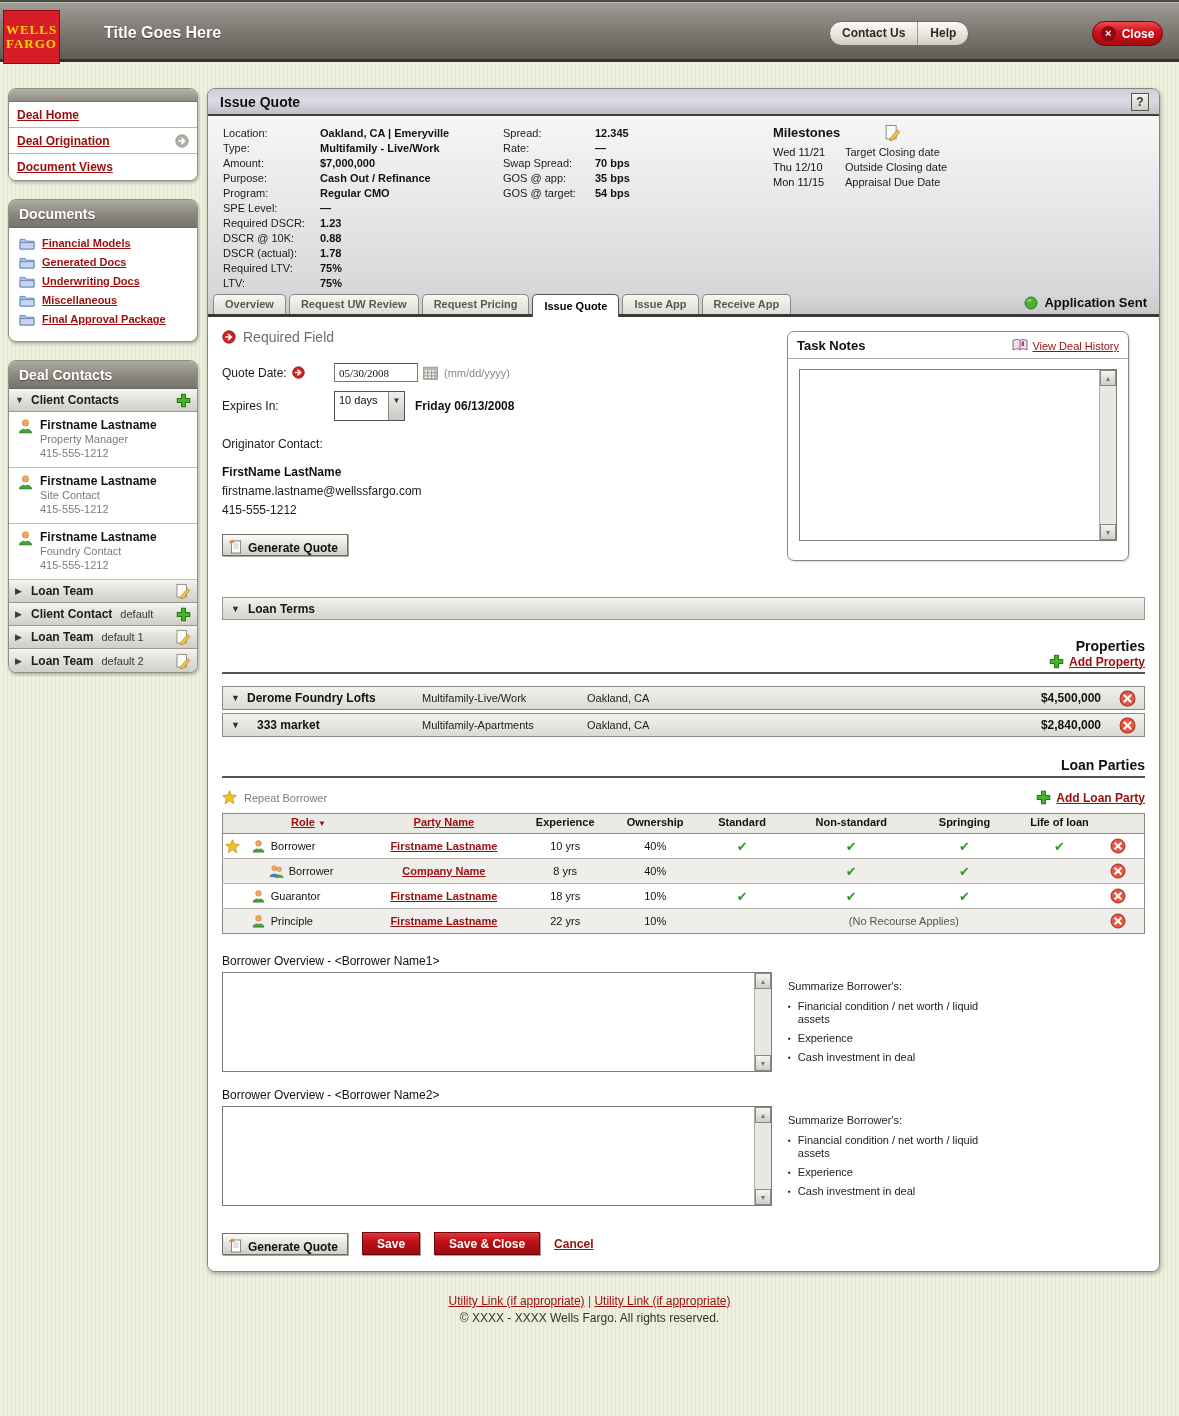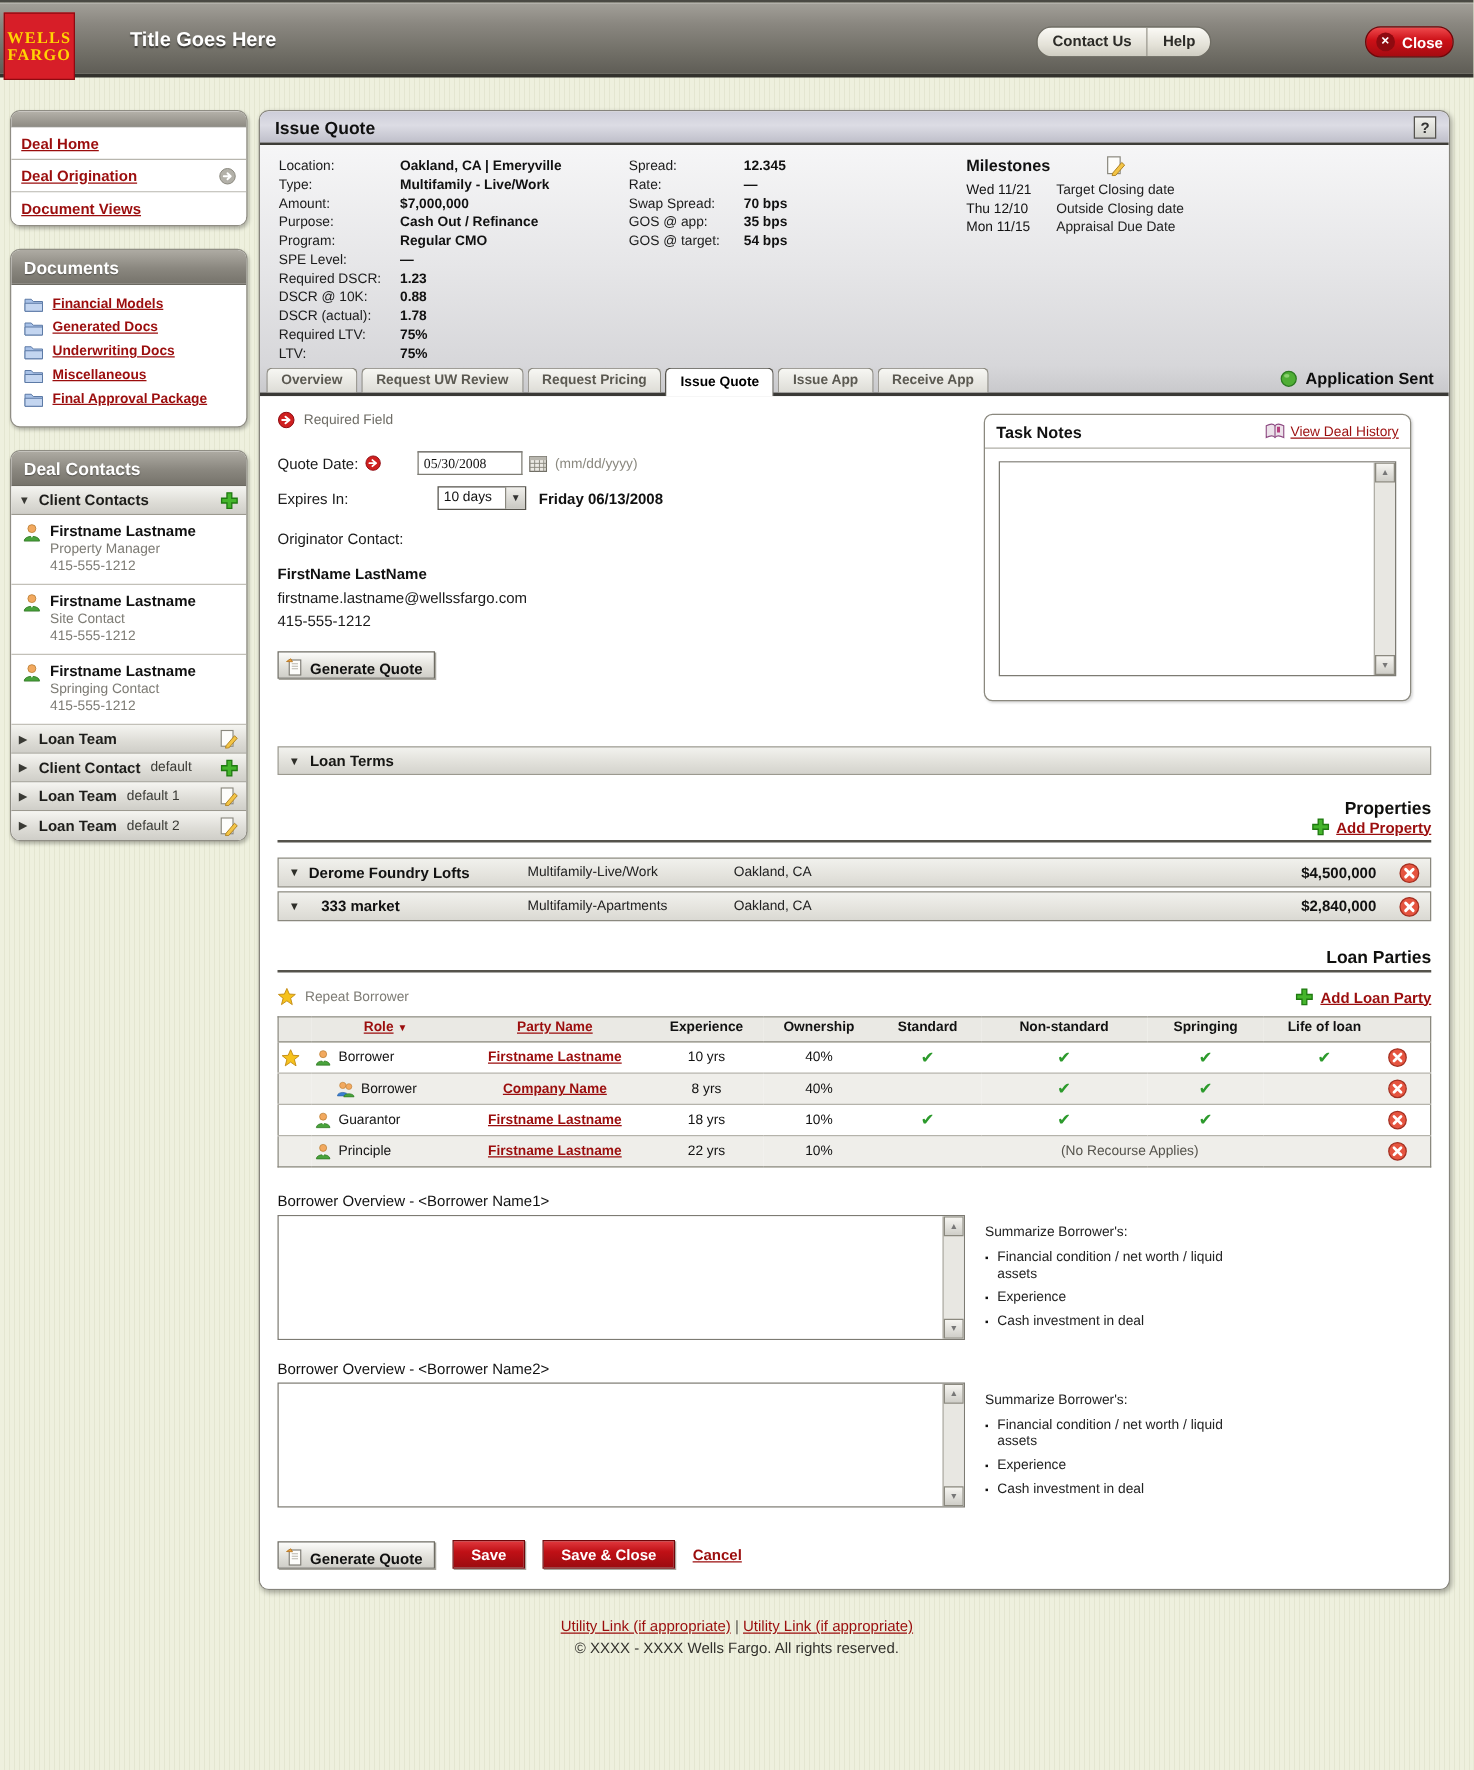--- a/index.html
+++ b/index.html
@@ -105,30 +105,30 @@
     background:linear-gradient(180deg,#f7f7f3 0,#dddcd6 100%);
     border:1px solid #8b897f; border-bottom:none; border-radius:5px 5px 0 0;
     font-size:11px; font-weight:bold; color:#5b5951; cursor:pointer;
   }
   .tab.active{ height:23px; line-height:23px; background:#fff; color:#000; position:relative; margin-bottom:-3px; border-color:#55534c; z-index:2; }
   .tab-status{ margin-left:auto; margin-right:12px; display:flex; align-items:center; gap:6px; margin-bottom:4px; }
   .tab-status .st{ font-size:13px; font-weight:bold; color:#0d0d0d; }
   
   .content{ position:relative; padding:12px 14px 16px 14px; background:#fff; }
   .legend{ display:flex; align-items:center; gap:7px; margin-bottom:18px; }
-  .legend .lt{ font-size:11px; color:#6f6d66; }
+  .legend .lt{ font-size:14px; color:#6f6d66; }
   .form-area{ position:relative; min-height:262px; }
   .form-row{ display:flex; align-items:center; margin-bottom:9px; }
   .form-label{ width:112px; font-size:12px; color:#1a1a1a; display:flex; align-items:center; gap:5px; }
   .text-input{
     width:84px; height:19px; border:1px solid #7d7b73; border-top-color:#55534c; background:#fff;
     font-size:11px; font-family:Liberation Serif, serif; padding:0 4px; color:#111;
   }
   .hint{ font-size:11px; color:#8a887f; margin-left:6px; }
-  .select-box{ display:flex; width:71px; height:19px; border:1px solid #55534c; background:#fff; cursor:pointer;margin-left:16px; }
+  .select-box{ display:flex; width:71px; height:30px; border:1px solid #55534c; background:#fff; cursor:pointer; }
   .select-box .sv{ flex:1; font-size:11px; line-height:17px; padding-left:4px; color:#111; }
   .select-box .sa{ width:16px; background:linear-gradient(180deg,#f0efeb,#c9c8c2); border-left:1px solid #8b897f; font-size:8px; color:#333; text-align:center; line-height:17px; }
   .bold-date{ font-size:12px; font-weight:bold; margin-left:10px; color:#111; }
   .orig-label{ font-size:12px; color:#1a1a1a; margin:16px 0 14px 0; }
   .orig-name{ font-size:12px; font-weight:bold; color:#111; margin-bottom:5px; }
   .orig-line{ font-size:12px; color:#1a1a1a; margin-bottom:5px; }
   .gen-btn{
     display:inline-flex; align-items:flex-end; gap:4px; height:22px; padding:0 9px 0 5px; margin-top:12px;
     background:linear-gradient(180deg,#fcfcfa 0,#e2e1db 55%,#cfcec8 100%);
     border:1px solid #6f6d64; box-shadow:1px 1px 0 #a8a69e; cursor:pointer;
@@ -413,21 +413,21 @@
         </div>
       </div>
       <div class="contact-card">
         <span>
             <svg width="17" height="17" viewBox="0 0 16 16">
               <use href="#i-person"></use>
             </svg>
           </span>
         <div>
           <div class="cname">Firstname Lastname</div>
-          <div class="csub">Springing Contact</div>
+          <div class="csub">Foundry Contact</div>
           <div class="csub">415-555-1212</div>
         </div>
       </div>
 
       <div class="bar">
         <span class="tri">▶</span>
         <span class="blabel">Loan Team</span>
         <span class="bsuffix"></span>
         <span class="spacer"></span>
         <button class="icon-btn">

